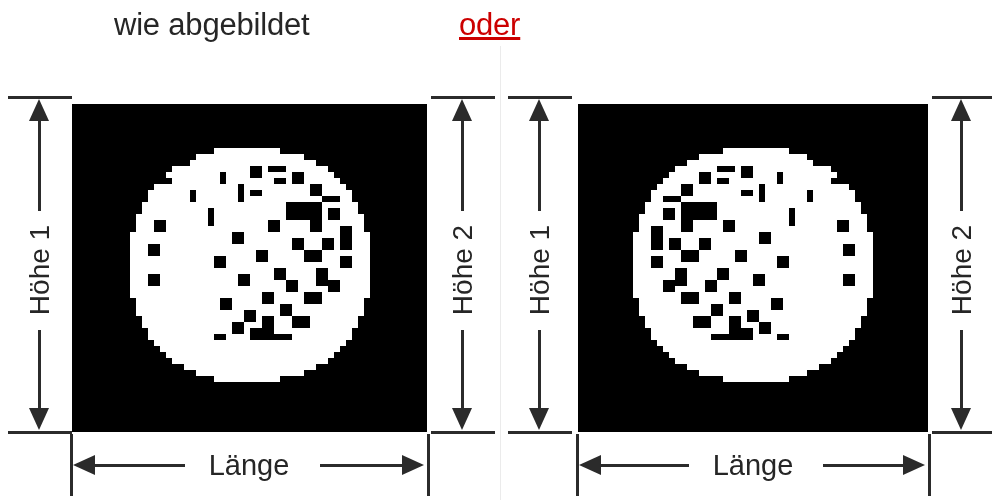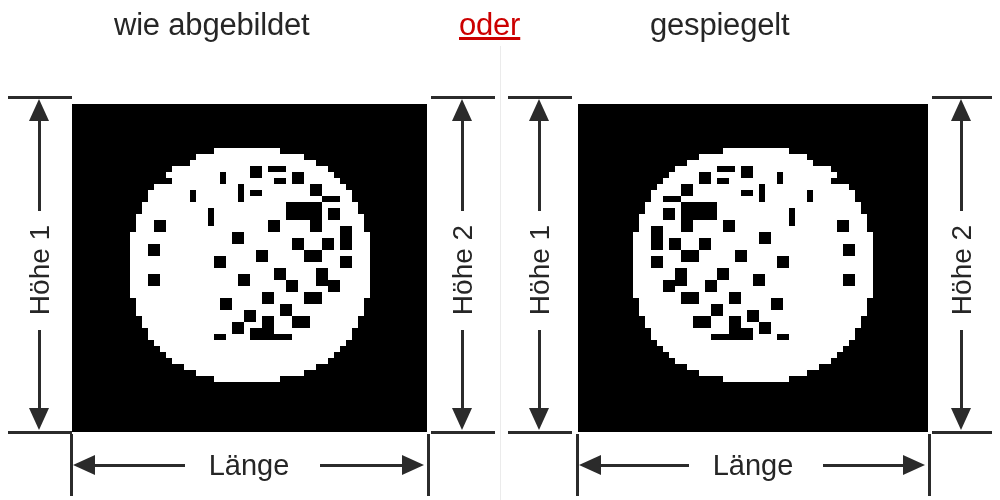--- a/index.html
+++ b/index.html
@@ -129,21 +129,20 @@
 </style>
 </head>
 <body>
 
 <div class="stage">
 
   <div class="header-label" style="left:114px; top:9px;">wie abgebildet</div>
 
   <div class="header-label accent" style="left:459px; top:9px;">oder</div>
 
-  <div class="header-label" style="left:650px; top:9px;">gespiegelt</div>
 
   <div class="center-divider"></div>
 
   <div class="plate" style="left:72px; top:104px; width:355px; height:328px;">
     <svg class="medallion" viewBox="0 0 42 42" shape-rendering="crispEdges">
       <g fill="#ffffff">
         <rect x="15" y="1" width="11" height="1"></rect>
         <rect x="12" y="2" width="18" height="1"></rect>
         <rect x="10" y="3" width="22" height="1"></rect>
         <rect x="8" y="4" width="26" height="1"></rect>

